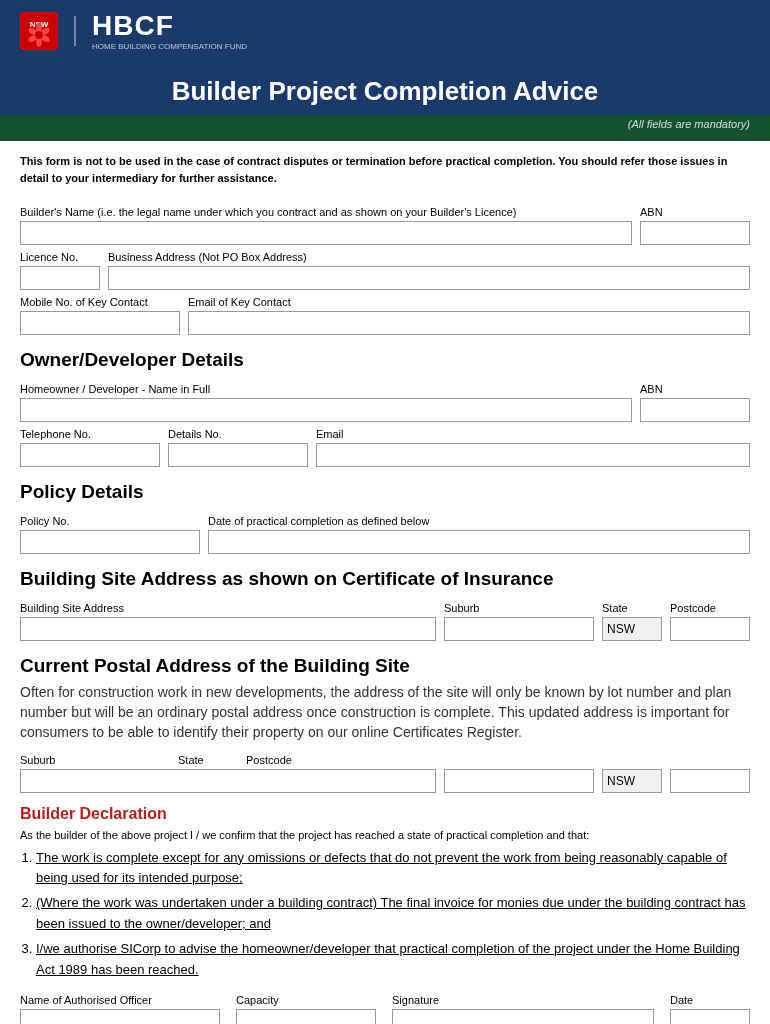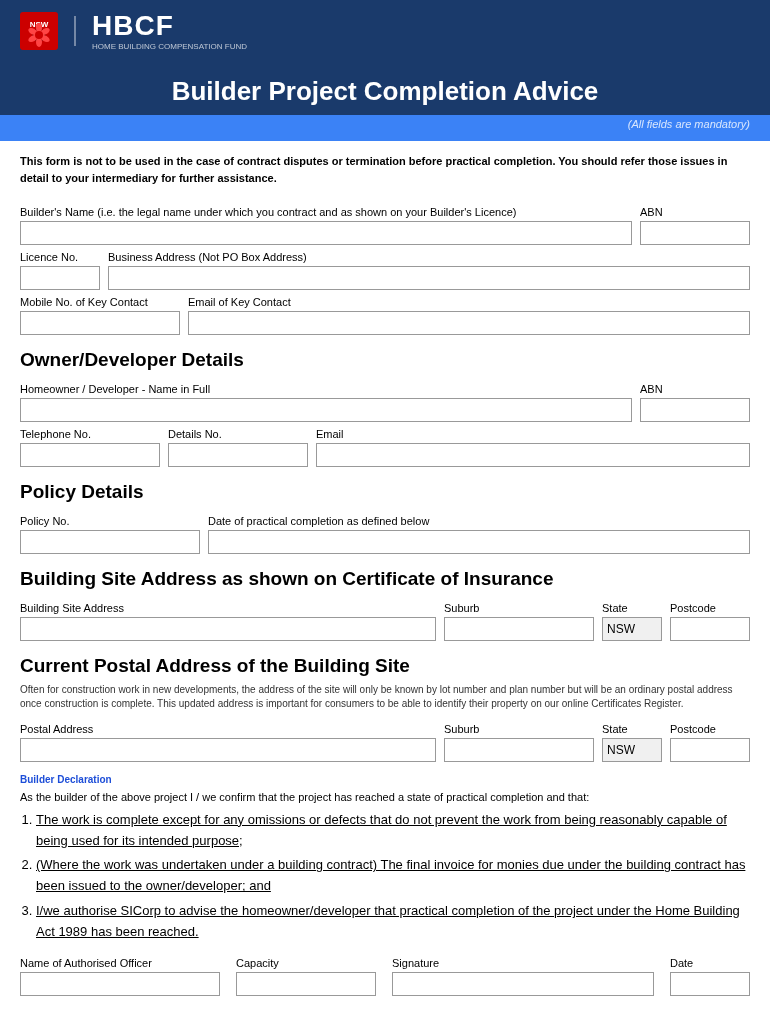--- a/index.html
+++ b/index.html
@@ -62,21 +62,21 @@
       background: #1a3a6b;
       padding: 14px 20px 8px;
       text-align: center;
     }
     .main-title {
       color: white;
       font-size: 26px;
       font-weight: bold;
     }
     .subtitle-bar {
-      background: #3b82f6;
+      background: #14532d;
       text-align: right;
       padding: 2px 20px 10px;
     }
     .mandatory-note {
       color: rgba(255,255,255,0.8);
       font-size: 11px;
       font-style: italic;
     }
     .content {
       padding: 12px 20px;
@@ -139,23 +139,23 @@
       display: flex;
       align-items: center;
     }
     .section-header {
       font-size: 19px;
       font-weight: bold;
       margin-top: 14px;
       margin-bottom: 6px;
     }
     .builder-declaration-title {
-      font-size: 10px;
-      font-weight: bold;
-      color: #1d4ed8;
+      font-size: 16px;
+      font-weight: bold;
+      color: #b91c1c;
       margin-top: 12px;
       margin-bottom: 4px;
     }
     .declaration-text {
       font-size: 11px;
       line-height: 1.5;
       margin-bottom: 4px;
     }
     .declaration-list {
       font-size: 13px;
@@ -191,21 +191,21 @@
       padding: 7px 18px;
       font-size: 13px;
       font-weight: bold;
       cursor: pointer;
     }
     .or-text {
       font-size: 13px;
       font-weight: bold;
     }
     .postal-section-desc {
-      font-size: 10px;
+      font-size: 14px;
       color: #333;
       line-height: 1.4;
       margin-bottom: 6px;
     }
     .site-address-section {
       margin-top: 10px;
     }
   </style>
 </head>
 <body>
@@ -393,23 +393,20 @@
         <div class="col-postcode">
           <input type="text" class="input-field" style="">
         </div>
       </div>
     </div>
 
     <div class="section-header">Current Postal Address of the Building Site</div>
     <div class="postal-section-desc">Often for construction work in new developments, the address of the site will only be known by lot number and plan number but will be an ordinary postal address once construction is complete. This updated address is important for consumers to be able to identify their property on our online Certificates Register.</div>
 
     <div class="row-labels">
-      <div class="col-addr">
-        <div class="field-label">Postal Address</div>
-      </div>
       <div class="col-suburb">
         <div class="field-label">Suburb</div>
       </div>
       <div class="col-state">
         <div class="field-label">State</div>
       </div>
       <div class="col-postcode">
         <div class="field-label">Postcode</div>
       </div>
     </div>

